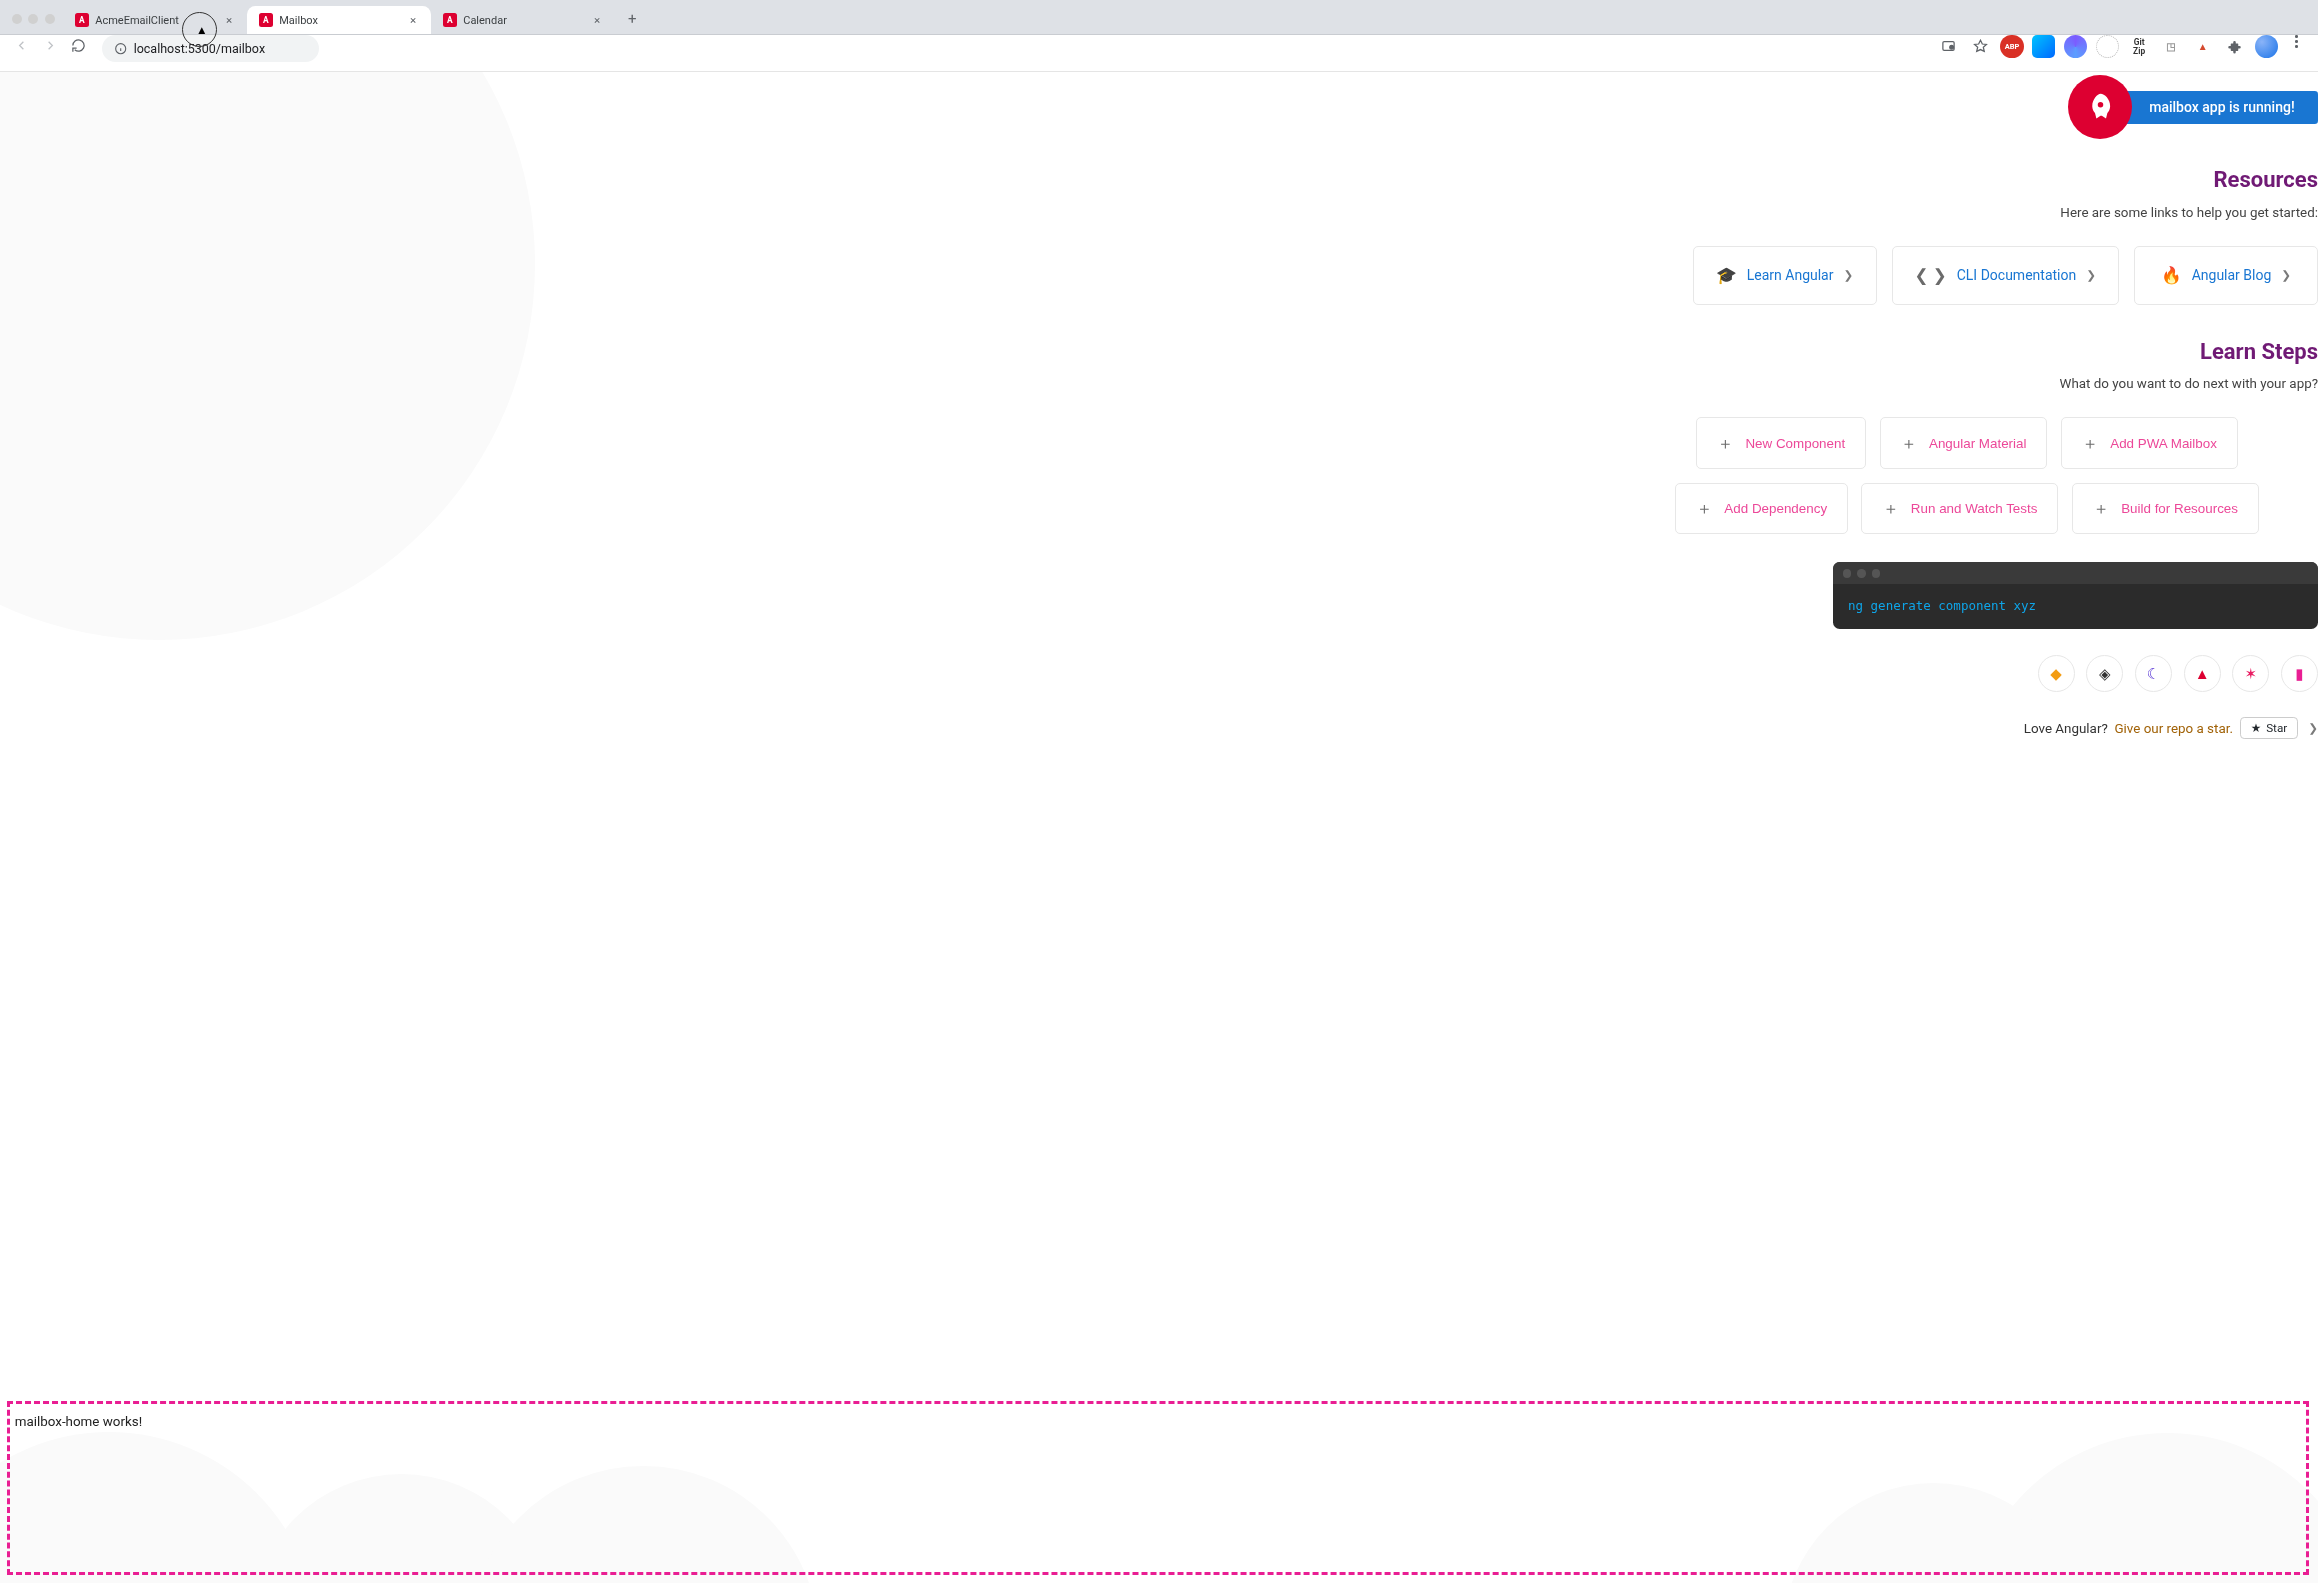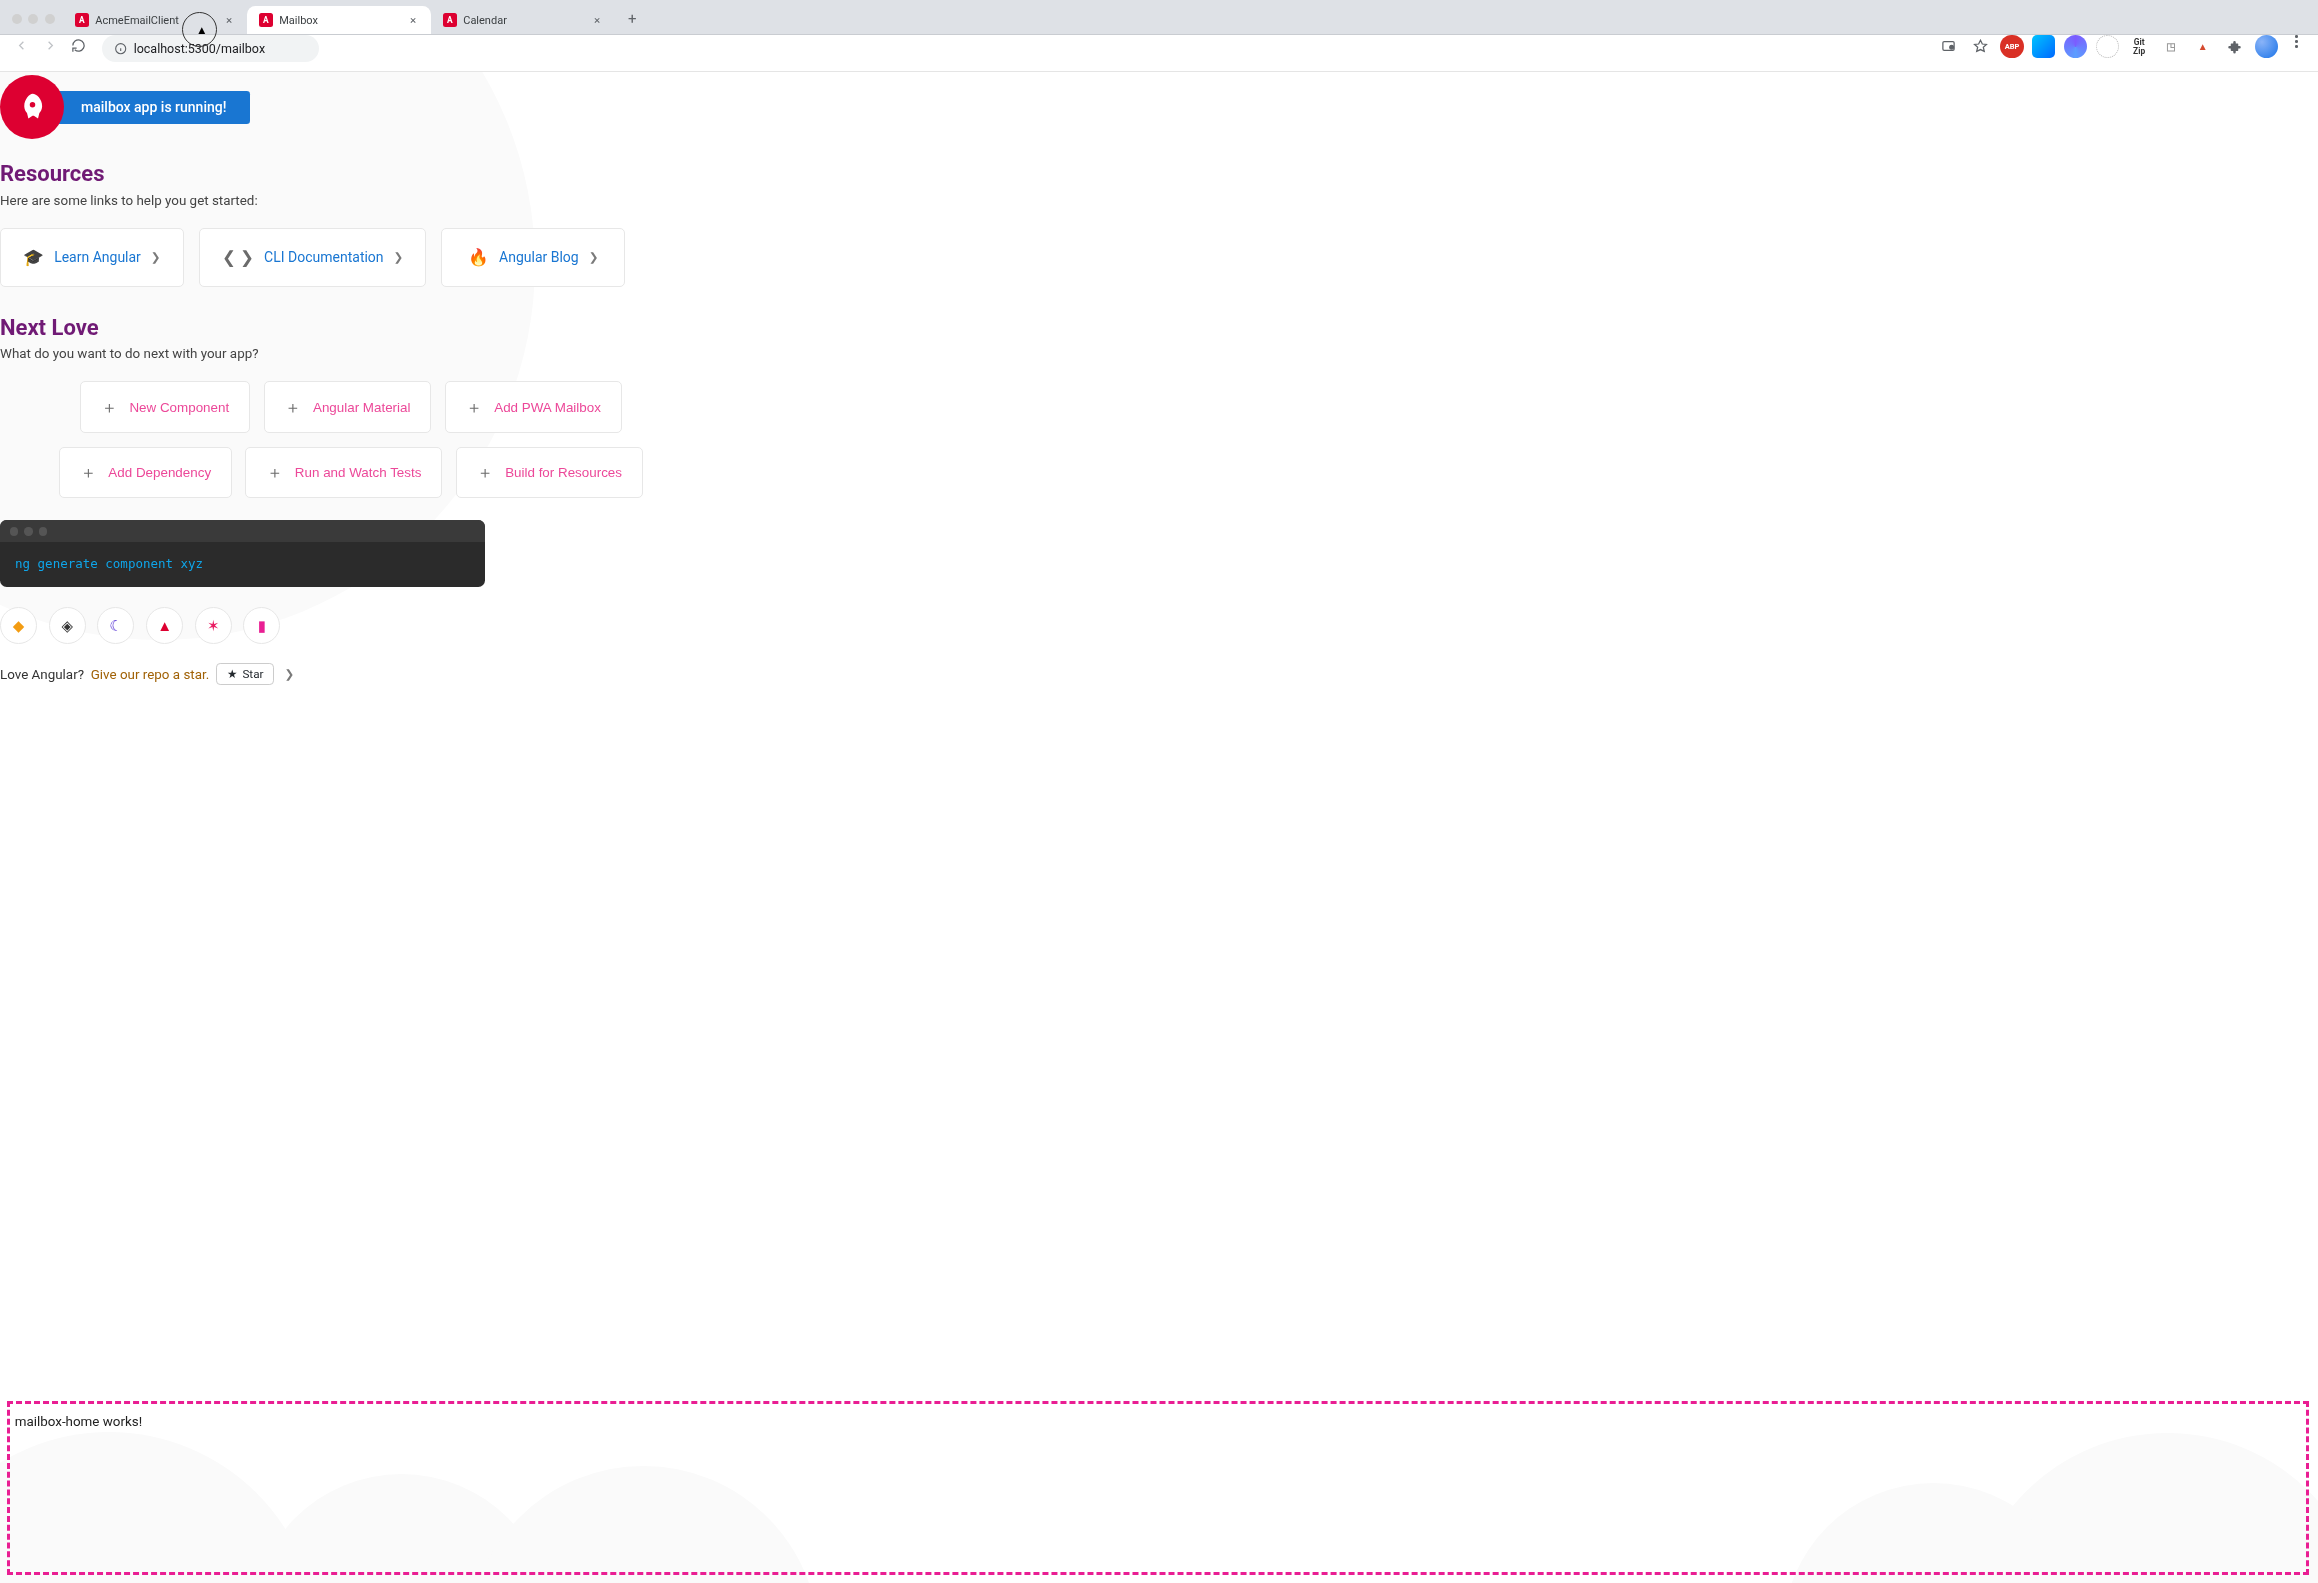--- a/index.html
+++ b/index.html
@@ -48,22 +48,23 @@
 
   
   .page { flex:1; position:relative; overflow:hidden; background:#fff; }
   .bg-circle {
     position:absolute; width:752px; height:752px; border-radius:50%; background:#fafafa;
     left:-217px; top:-184px;
   }
   .clouds { position:absolute; bottom:0; left:0; right:0; height:251px; pointer-events:none; }
   .cloud { position:absolute; background:#fafafa; border-radius:50%; }
   .content {
-    position:relative; display:flex; flex-direction:column; align-items:flex-start; padding-top:3.3px;
+    position:relative; display:flex; flex-direction:column; align-items:flex-end; padding-top:3.3px;
     height:100%;
+    gap:6px;
   }
 
   .hero { display:flex; align-items:center; margin-bottom:22px; }
   .rocket {
     width:64px;height:64px; border-radius:50%; background:#dd0031; display:flex;
     align-items:center; justify-content:center; color:#fff; margin-right:-20px; z-index:2;
     font-size:28px;
   }
   .banner {
     background:#1976d2; color:#fff; font-size:14px; font-weight:500;
@@ -257,21 +258,21 @@
         <span class="lbl">CLI Documentation</span>
         <span class="chev">❯</span>
       </a>
       <a class="card">
         <span class="ic">🔥</span>
         <span class="lbl">Angular Blog</span>
         <span class="chev">❯</span>
       </a>
     </div>
 
-    <h2>Next Love</h2>
+    <h2>Learn Steps</h2>
     <div class="sub">What do you want to do next with your app?</div>
 
     <div class="steps">
       <button class="step">
         <span class="plus">＋</span>
         <span class="lbl">New Component</span>
       </button>
       <button class="step">
         <span class="plus">＋</span>
         <span class="lbl">Angular Material</span>

